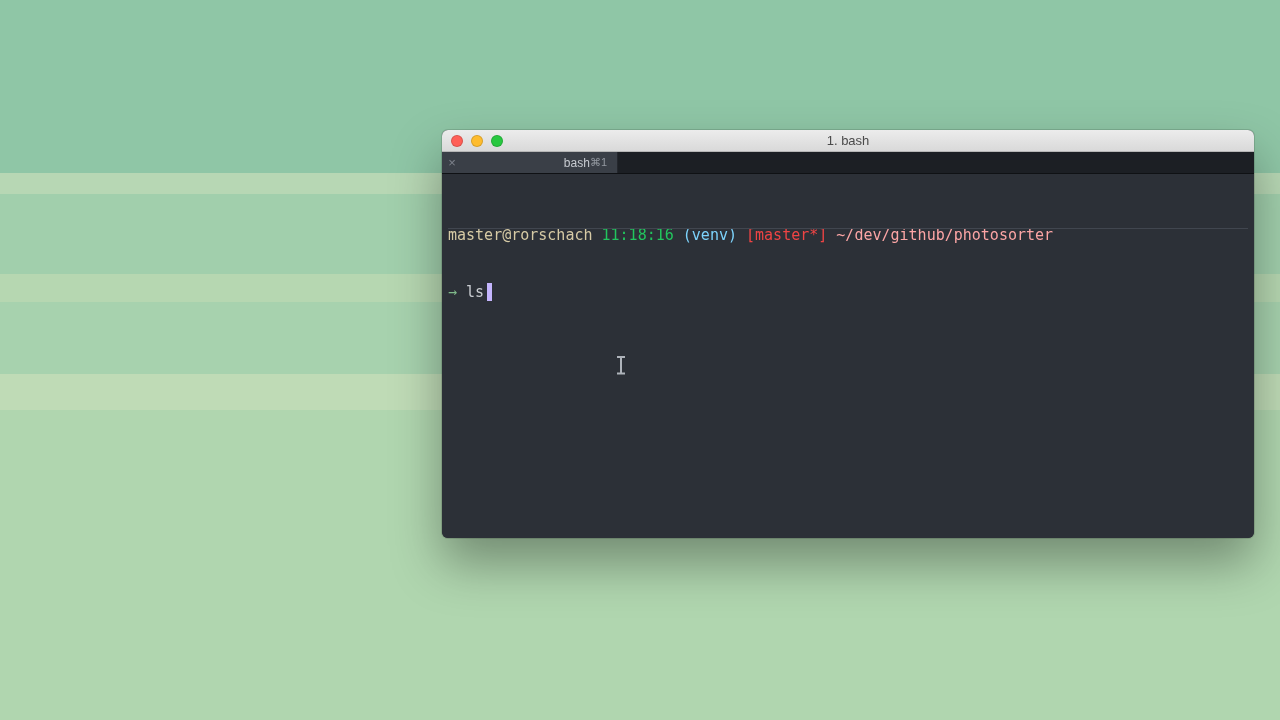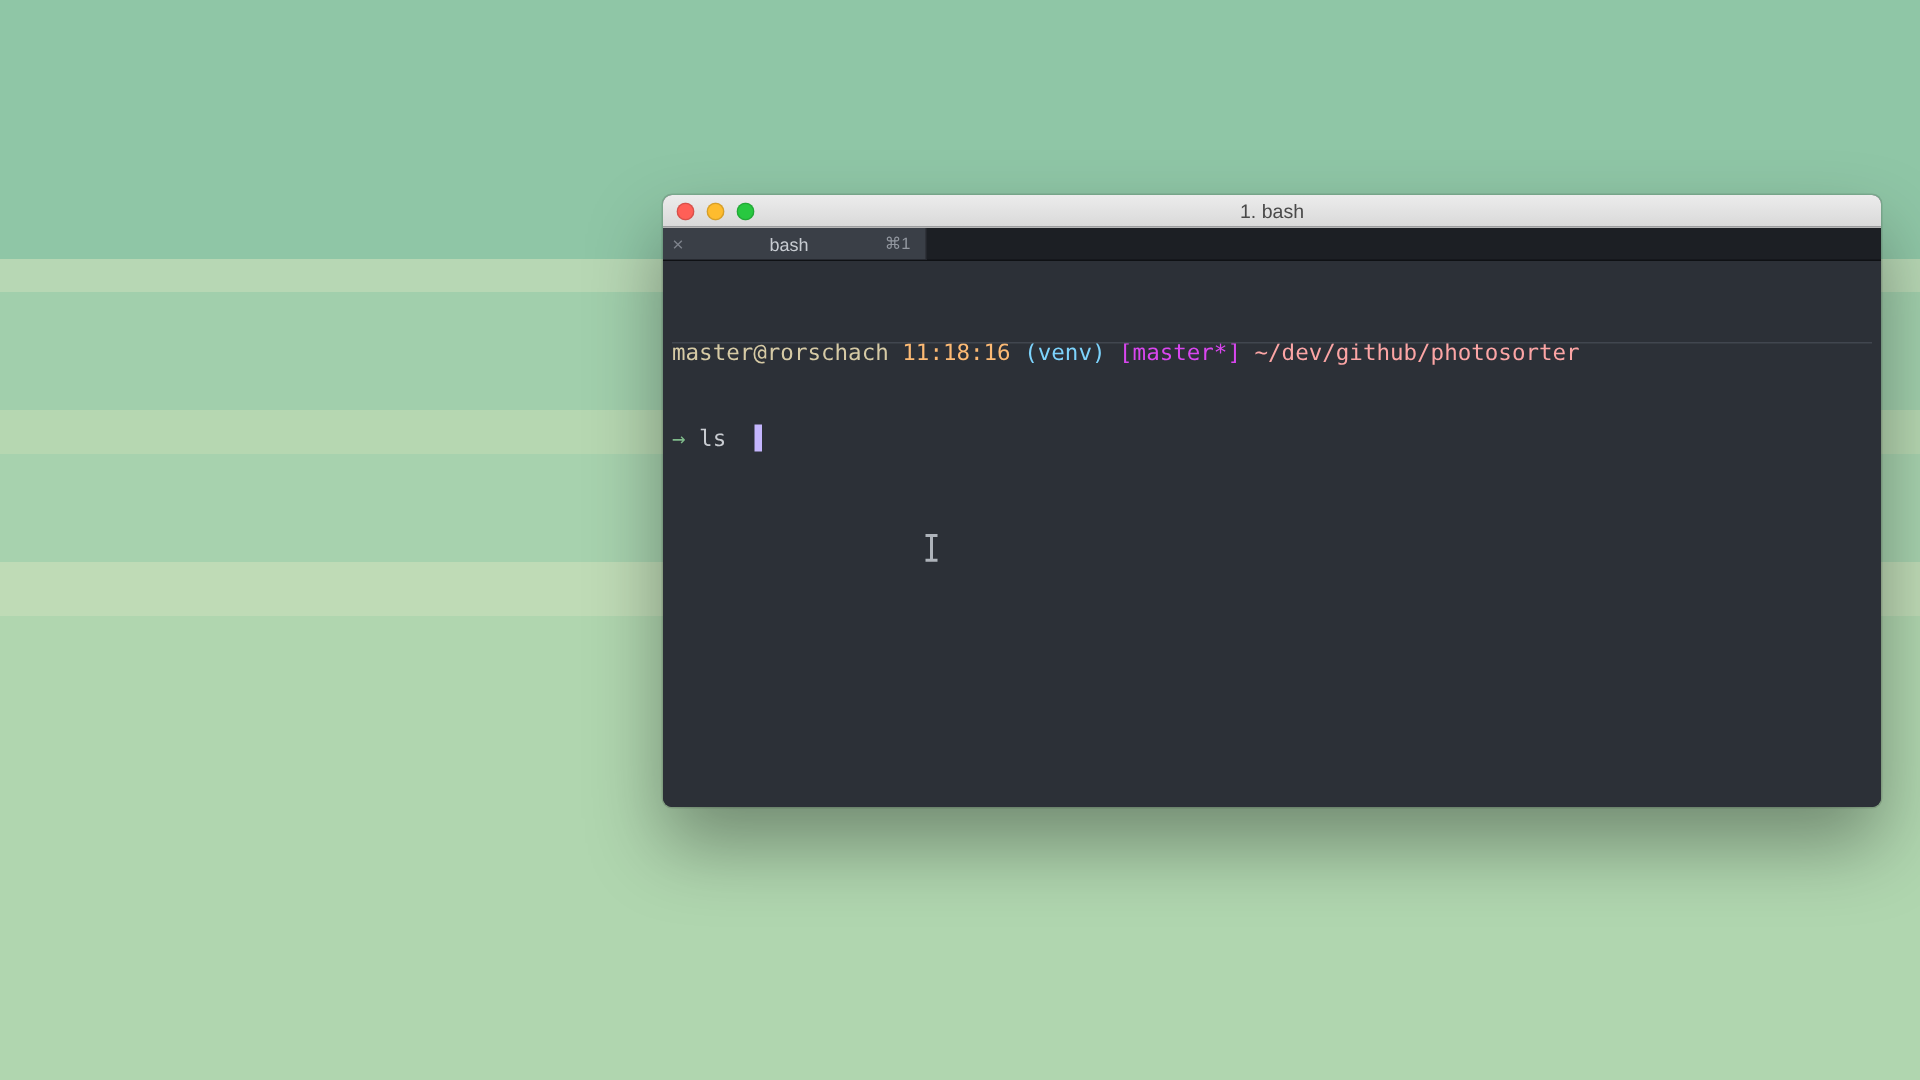--- a/index.html
+++ b/index.html
@@ -66,47 +66,47 @@
     background: #3a3f47;
     display: flex; align-items: center;
     color: #c7cbd1; font-size: 12px;
     position: relative;
     border-right: 1px solid #24272d;
   }
   .tab-close {
     width: 20px; text-align: center;
     color: #7d828b; font-size: 13px; line-height: 1;
   }
-  .tab-label { flex: 1; text-align: center; }
+  .tab-label { flex: 1; text-align: right; }
   .tab-shortcut {
     padding-right: 10px; color: #9398a0; font-size: 11px;
   }
 
   .term {
     flex: 1;
     background: #2c3037;
     padding: 14px 6px 6px 6px;
     font-family: Menlo, Consolas, "DejaVu Sans Mono", monospace;
     font-size: 15px;
     line-height: 19px;
     color: #c9ccd1;
     position: relative;
     white-space: pre;
   }
   .prompt-line, .cmd-line { display: block; }
   .seg-userhost { color: #d6caa5; }
-  .seg-time     { color: #fdba74; }
+  .seg-time     { color: #22c55e; }
   .seg-venv     { color: #7dd3fc; }
-  .seg-branch   { color: #d946ef; }
+  .seg-branch   { color: #ef4444; }
   .seg-path     { color: #fca5a5; }
   .seg-arrow    { color: #7fb98a; }
   .cmd-input {
     display: inline;
     border-right: 5px solid #c4b5fd;
-    padding-right: 19px;
+    padding-right: 3px;
   }
   .hr {
     position: absolute;
     left: 6px; right: 6px;
     top: 54px;
     border-top: 1px solid #41464f;
   }
 
   .ibeam {
     position: absolute;

